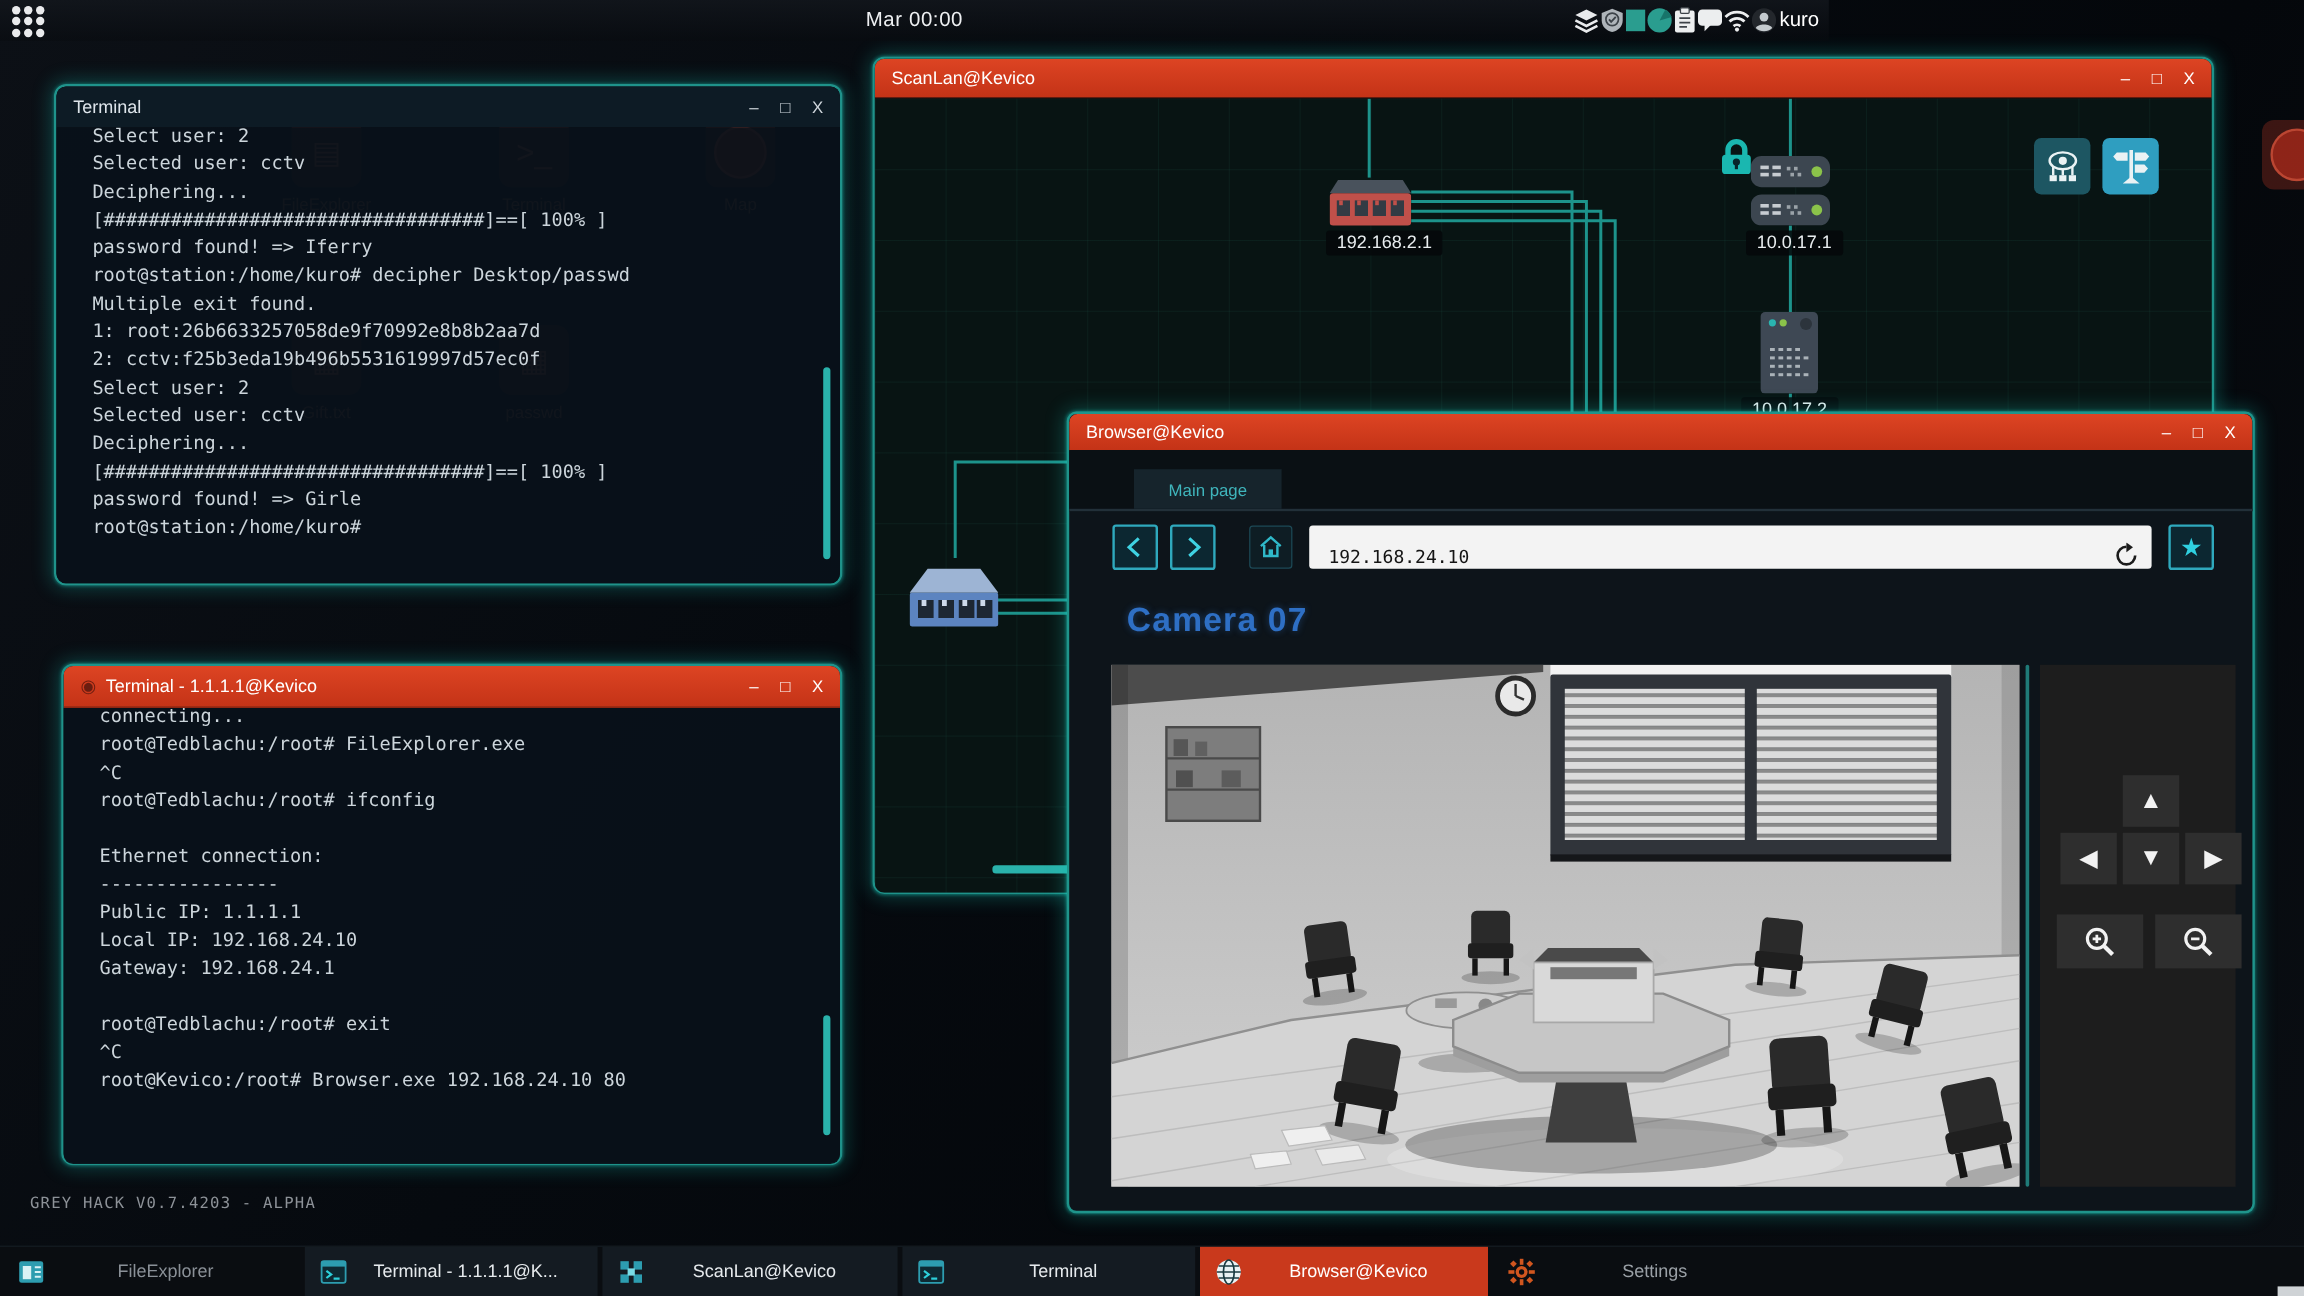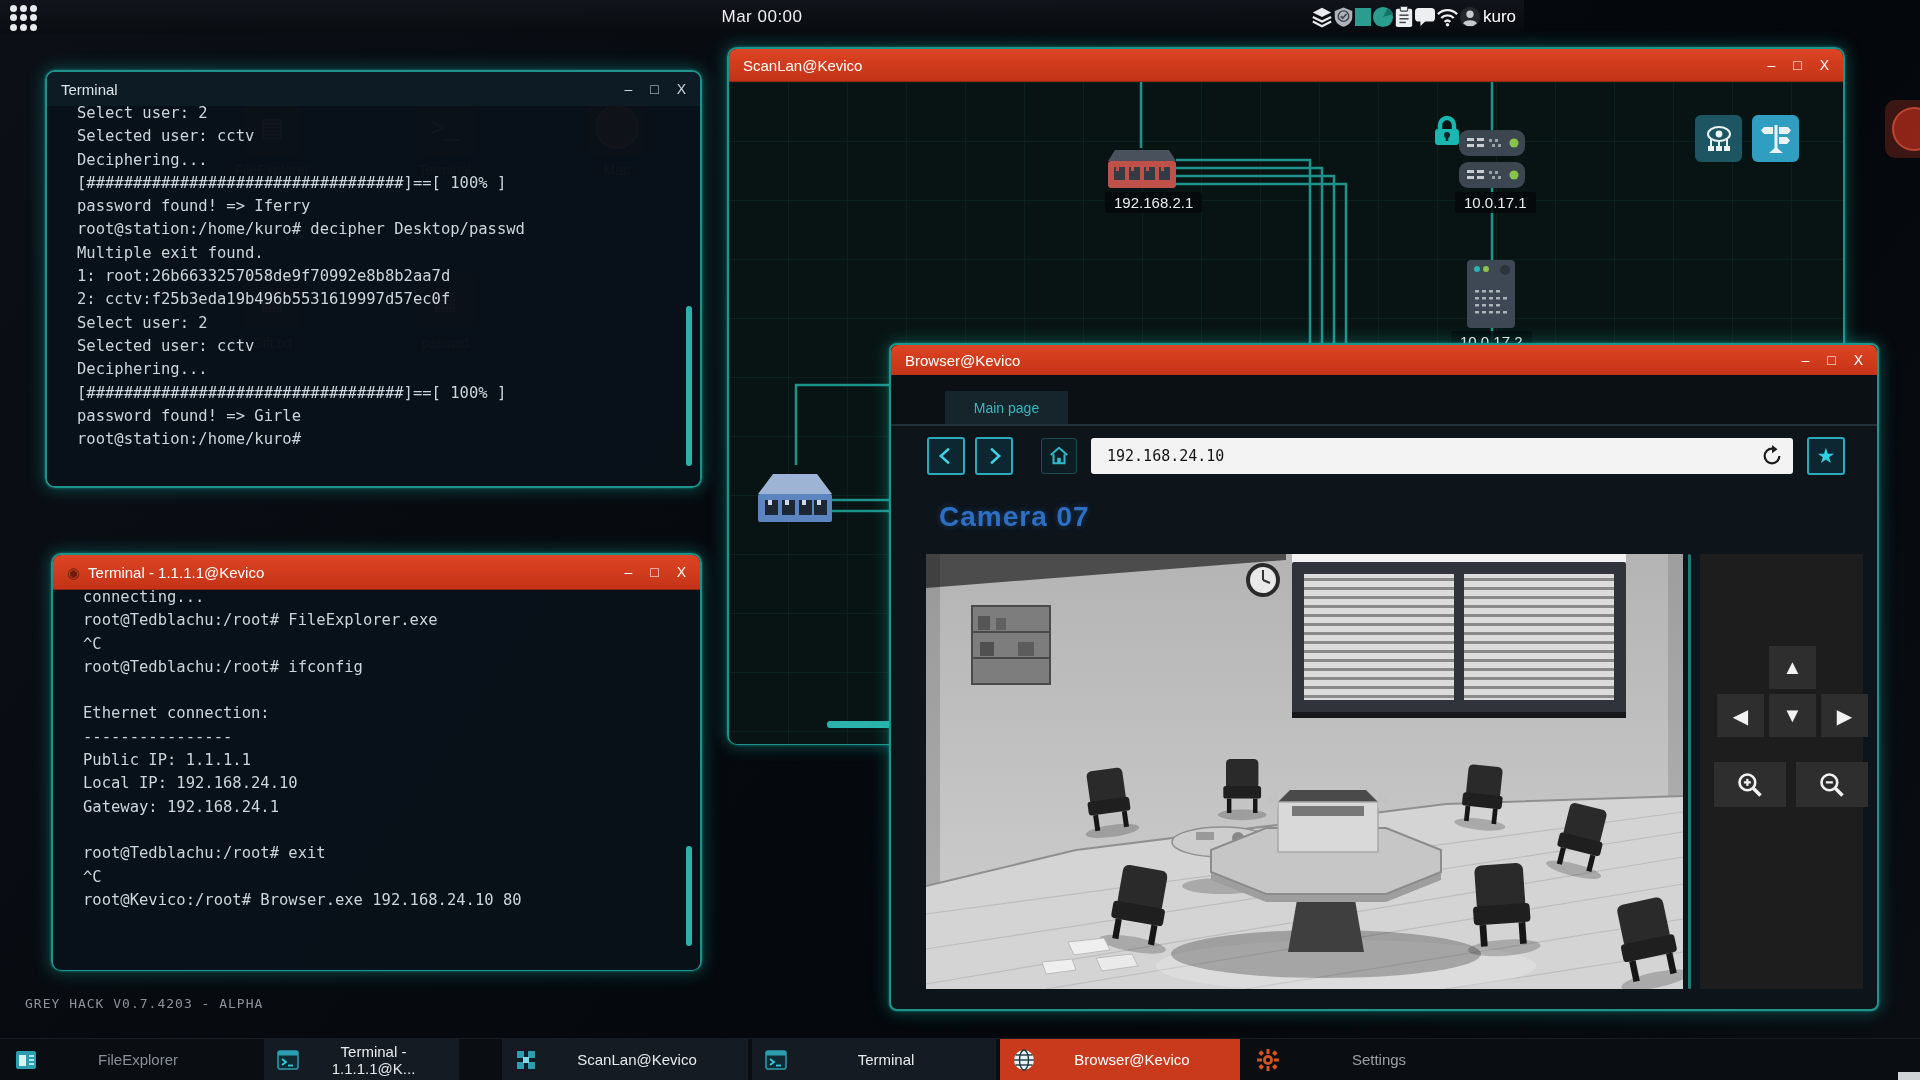--- a/index.html
+++ b/index.html
@@ -60,21 +60,21 @@
     border-bottom:2px solid #223039;}
   .tab{position:absolute;left:23px;bottom:0;width:123px;height:33px;background:#16242c;color:#3fb5bc;
     display:flex;align-items:center;justify-content:center;font-size:14px;cursor:pointer;margin-left:31px;}
   .navrow{position:absolute;left:0;top:81px;right:0;height:60px;display:flex;align-items:center;
     padding:0 32px 0 36px;box-sizing:border-box;}
   .nav-btn{width:38px;height:38px;background:#0c2731;border:2px solid #2fa9bd;border-radius:3px;
     display:flex;align-items:center;justify-content:center;cursor:pointer;box-sizing:border-box;}
   .nav-btn + .nav-btn{margin-left:10px;}
   .home-btn{width:36px;height:36px;margin-left:28px;background:#0e1d24;border:1px solid #1d4a57;border-radius:3px;
     display:flex;align-items:center;justify-content:center;cursor:pointer;box-sizing:border-box;}
-  .urlfield{flex:1;height:36px;margin:0 14px;background:#f3f3f3;border-radius:3px;display:flex;align-items:center;
+  .urlfield{flex:1;height:36px;margin:0 14px;background:#f3f3f3;border-radius:3px;display:flex;align-items:flex-end;
     padding:0 10px 0 14px;box-sizing:border-box;}
   .urlfield input{flex:1;border:none;outline:none;background:transparent;color:#141414;
     font-family:"DejaVu Sans Mono",monospace;font-size:15px;}
   .star-btn{width:38px;height:38px;background:#0c2731;border:2px solid #2fa9bd;border-radius:3px;
     display:flex;align-items:center;justify-content:center;cursor:pointer;box-sizing:border-box;
     color:#2fd0e0;font-size:21px;}
   .cam-heading{position:absolute;left:48px;top:156px;font-size:28px;font-weight:bold;color:#2e6fc4;
     letter-spacing:1px;text-shadow:0 0 6px rgba(46,111,196,.45);}
   .cam-view{position:absolute;left:35px;top:209px;width:757px;height:435px;background:#777;overflow:hidden;}
   .page-scroll{position:absolute;left:797px;top:209px;width:3px;height:435px;background:rgba(42,178,171,.65);border-radius:2px;}
@@ -561,21 +561,21 @@
         <svg width="24" height="24" viewBox="0 0 24 24">
           <rect x="2" y="3" width="20" height="18" rx="2" fill="#2d9db0"></rect>
           <rect x="5" y="7" width="7" height="11" fill="#d9f2f5"></rect>
           <line x1="15" y1="8" x2="20" y2="8" stroke="#d9f2f5" stroke-width="1.6"></line>
           <line x1="15" y1="12" x2="20" y2="12" stroke="#d9f2f5" stroke-width="1.6"></line>
           <line x1="15" y1="16" x2="20" y2="16" stroke="#d9f2f5" stroke-width="1.6"></line>
         </svg>
       </span>
       <span class="tlabel" style="color:#8a9097;">FileExplorer</span>
     </div>
-    <div class="tb-item tb-open" style="left:264px;width:195px;">
+    <div class="tb-item tb-open" style="left:254px;width:244px;">
       <span class="ticon">
         <svg width="24" height="24" viewBox="0 0 24 24">
           <rect x="2" y="3" width="20" height="18" rx="2" fill="#0e2a33" stroke="#2d9db0" stroke-width="1.5"></rect>
           <rect x="2" y="3" width="20" height="4.5" fill="#2d9db0"></rect>
           <polyline points="6,11 10,14 6,17" stroke="#2dd0da" stroke-width="1.8" fill="none"></polyline>
           <line x1="12" y1="17.5" x2="17" y2="17.5" stroke="#2dd0da" stroke-width="1.8"></line>
         </svg>
       </span>
       <span class="tlabel" style="color:#e6eaed;">Terminal - 1.1.1.1@K...</span>
     </div>

